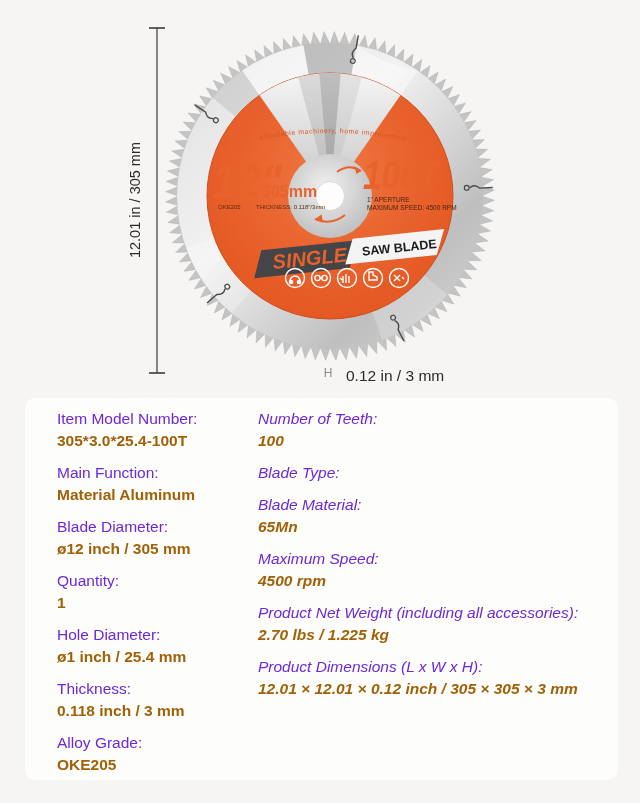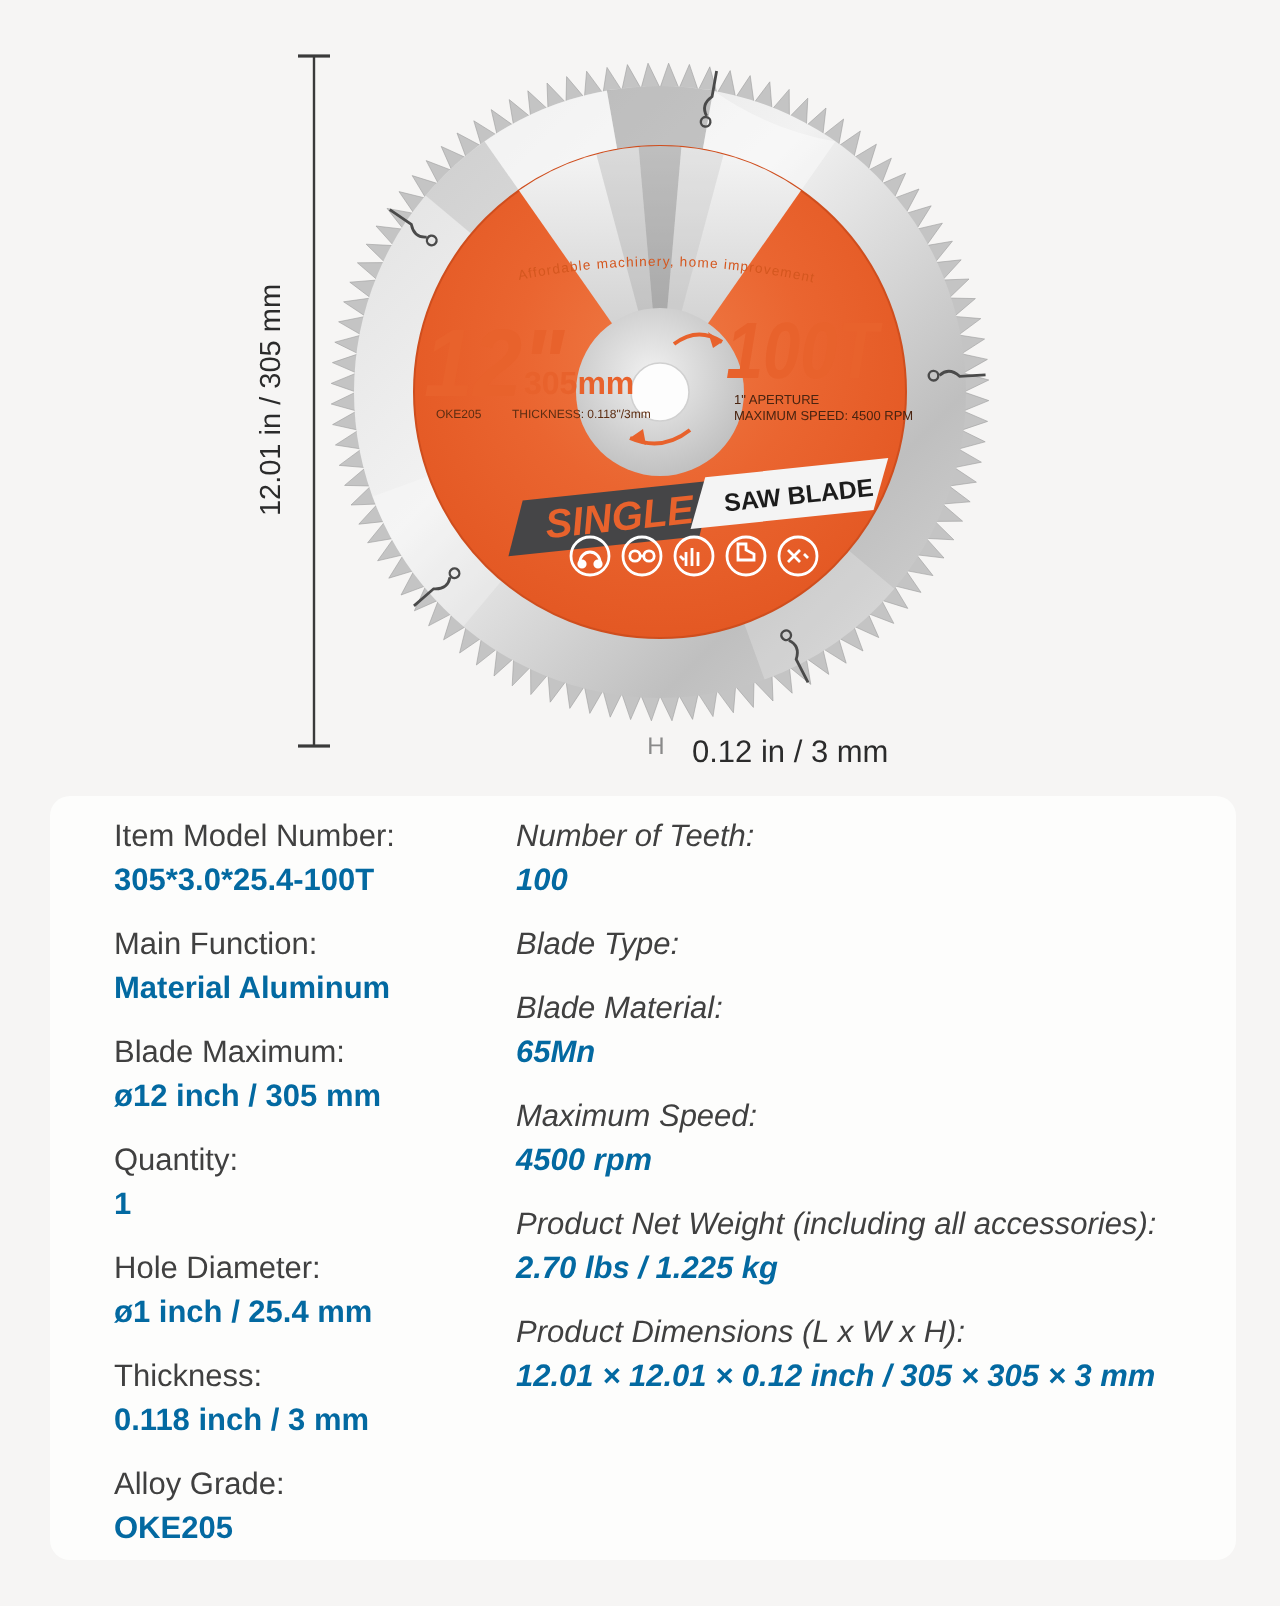--- a/index.html
+++ b/index.html
@@ -2,22 +2,22 @@
 <html><head>
 <meta charset="utf-8">
 <style>
   html,body{margin:0;padding:0;}
   body{width:640px;height:803px;background:#f6f5f4;font-family:"Liberation Sans",sans-serif;position:relative;overflow:hidden;}
   .blade-stage{position:absolute;left:0;top:0;width:640px;height:398px;}
   .spec-card{position:absolute;left:25px;top:398px;width:593px;height:382px;background:#fdfdfc;border-radius:10px;box-sizing:border-box;padding:10px 0 0 32px;display:flex;}
   .spec-col-left{width:201px;flex:0 0 201px;display:flex;flex-direction:column;}
   .spec-col-right{flex:1;display:flex;flex-direction:column;padding-right:16px;font-style:italic;}
   .spec-cell{margin-bottom:10px;}
-  .spec-label{display:block;font-size:15.5px;line-height:22px;color:#404040;}
-  .spec-value{display:block;font-size:15.5px;line-height:22px;font-weight:bold;color:#0369a1;}
+  .spec-label{display:block;font-size:15.5px;line-height:22px;color:#6d28d9;}
+  .spec-value{display:block;font-size:15.5px;line-height:22px;font-weight:bold;color:#a16207;}
   svg text{font-family:"Liberation Sans",sans-serif;}
 </style>
 </head>
 <body>
 
 <div class="blade-stage">
 <svg width="640" height="398" viewBox="0 0 640 398">
   <defs>
     <linearGradient id="silver" x1="0" y1="0" x2="1" y2="1">
       <stop offset="0" stop-color="#dedede"></stop>
@@ -146,21 +146,21 @@
   <div class="spec-col-left">
     <div class="spec-cell">
       <span class="spec-label">Item Model Number:</span>
       <span class="spec-value">305*3.0*25.4-100T</span>
     </div>
     <div class="spec-cell">
       <span class="spec-label">Main Function:</span>
       <span class="spec-value">Material Aluminum</span>
     </div>
     <div class="spec-cell">
-      <span class="spec-label">Blade Maximum:</span>
+      <span class="spec-label">Blade Diameter:</span>
       <span class="spec-value">ø12 inch / 305 mm</span>
     </div>
     <div class="spec-cell">
       <span class="spec-label">Quantity:</span>
       <span class="spec-value">1</span>
     </div>
     <div class="spec-cell">
       <span class="spec-label">Hole Diameter:</span>
       <span class="spec-value">ø1 inch / 25.4 mm</span>
     </div>

